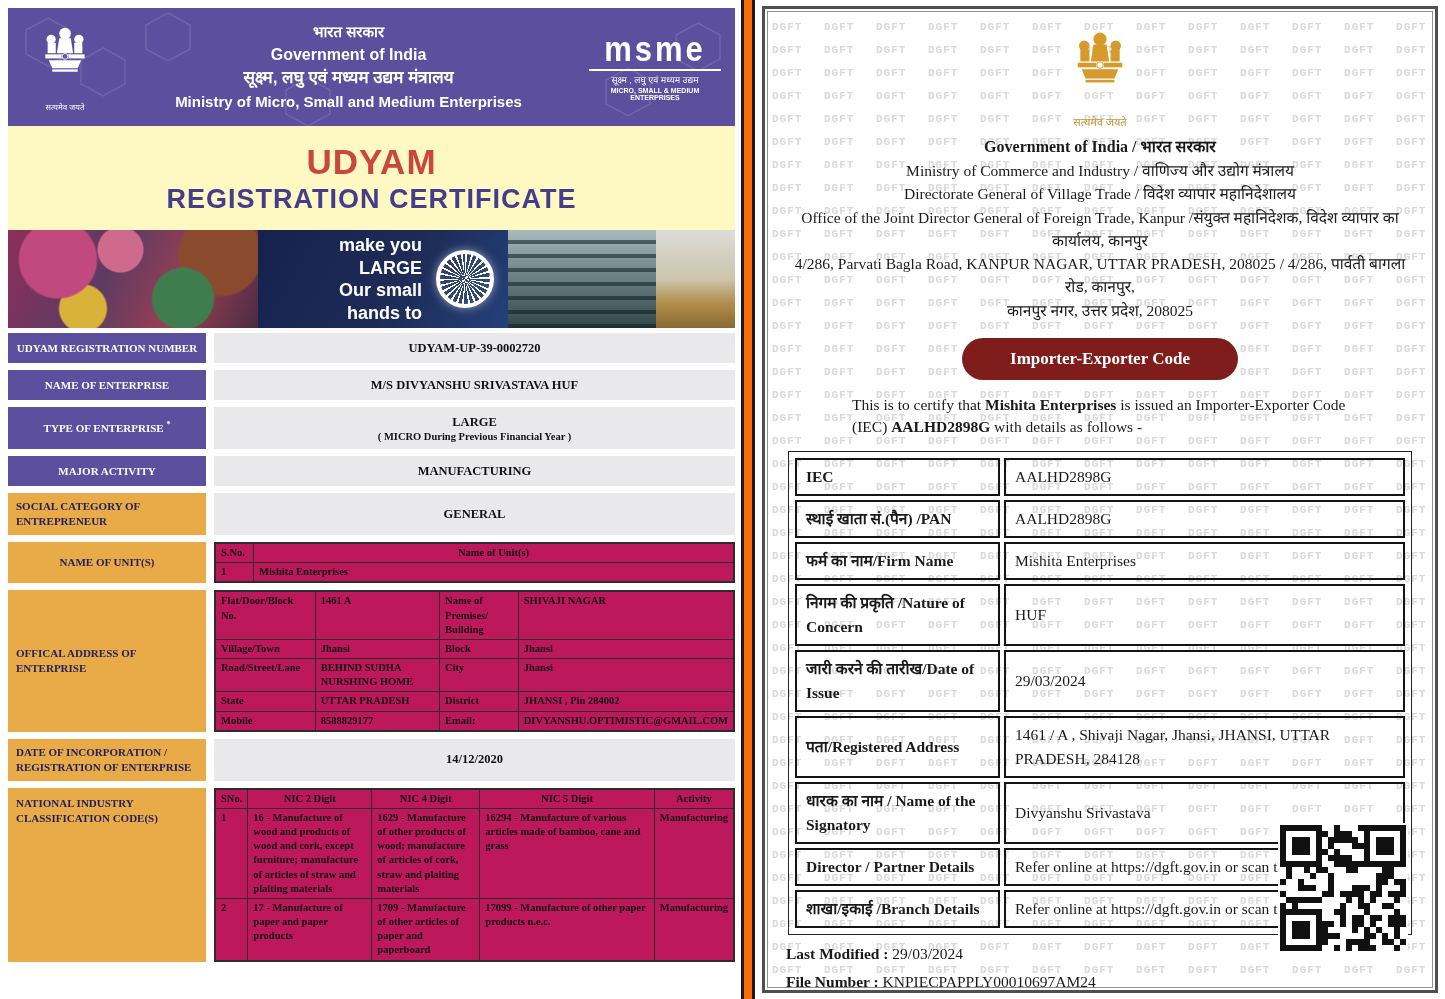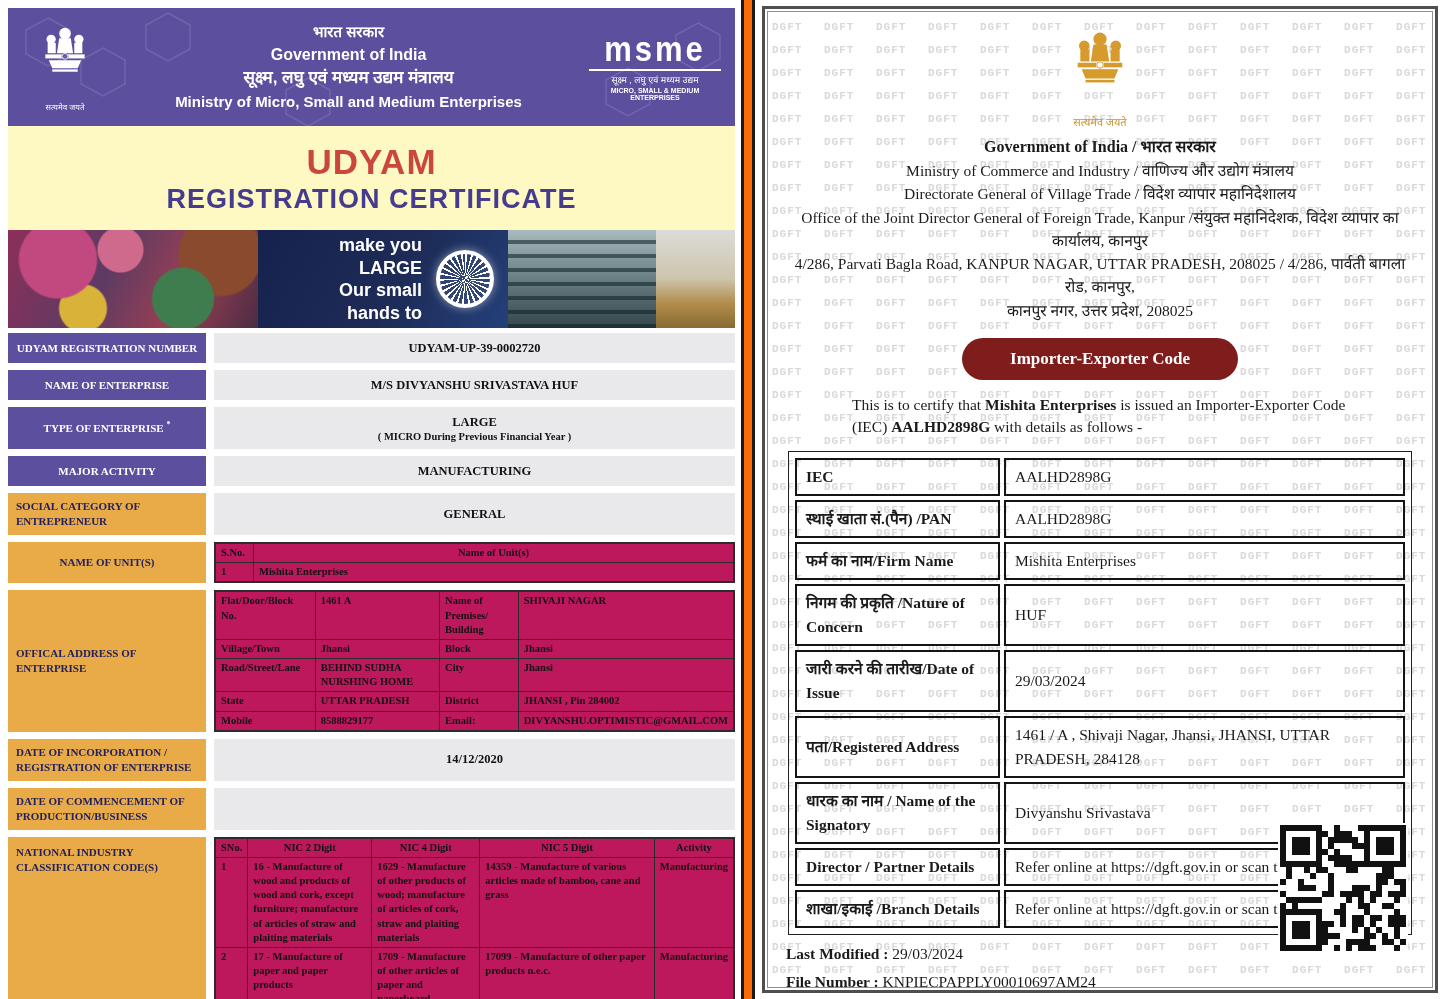--- a/index.html
+++ b/index.html
@@ -239,42 +239,38 @@
           </tbody>
             </table>
         </div>
       </div>
 
       <div class="frow">
         <div class="lbl gold h40">DATE OF INCORPORATION / REGISTRATION OF ENTERPRISE</div>
         <div class="val h40">14/12/2020</div>
       </div>
 
-      <div class="frow">
-        <div class="lbl gold h40">DATE OF COMMENCEMENT OF PRODUCTION/BUSINESS</div>
-        <div class="val h40"></div>
-      </div>
 
       <div class="frow">
         <div class="lbl gold" style="align-items:flex-start; padding-top:8px;">NATIONAL INDUSTRY CLASSIFICATION CODE(S)</div>
         <div class="tbl-wrap">
           <table class="doc">
             <tbody>
                 <tr>
               <th style="width:26px">SNo.</th>
               <th style="width:124px">NIC 2 Digit</th>
               <th style="width:108px">NIC 4 Digit</th>
               <th>NIC 5 Digit</th>
               <th style="width:64px">Activity</th>
             </tr>
             <tr>
               <td>1</td>
               <td>16 - Manufacture of wood and products of wood and cork, except furniture; manufacture of articles of straw and plaiting materials</td>
               <td>1629 - Manufacture of other products of wood; manufacture of articles of cork, straw and plaiting materials</td>
-              <td>14359 - Manufacture of various articles made of bamboo, cane and grass</td>
+              <td>16294 - Manufacture of various articles made of bamboo, cane and grass</td>
               <td>Manufacturing</td>
             </tr>
             <tr>
               <td>2</td>
               <td>17 - Manufacture of paper and paper products</td>
               <td>1709 - Manufacture of other articles of paper and paperboard</td>
               <td>17099 - Manufacture of other paper products n.e.c.</td>
               <td>Manufacturing</td>
             </tr>
 

